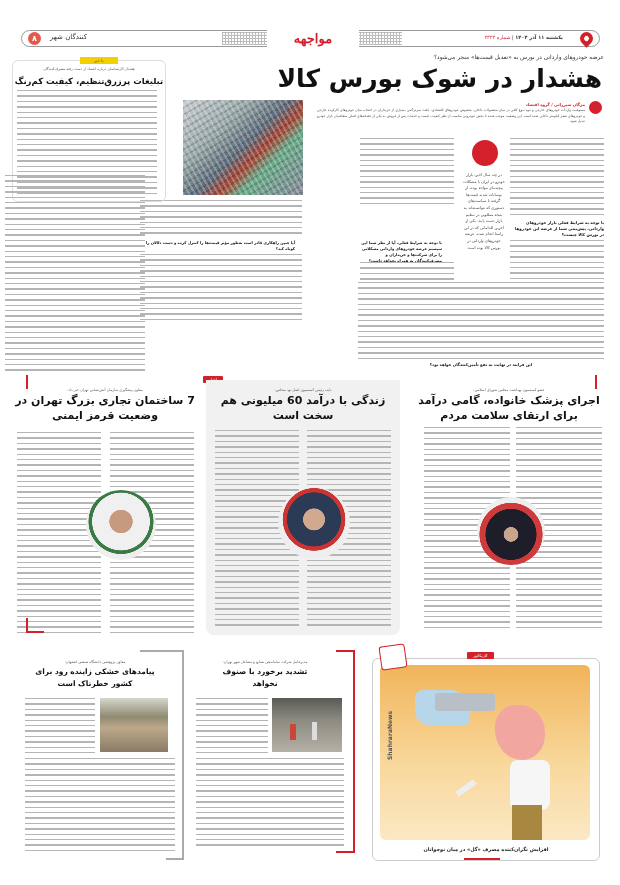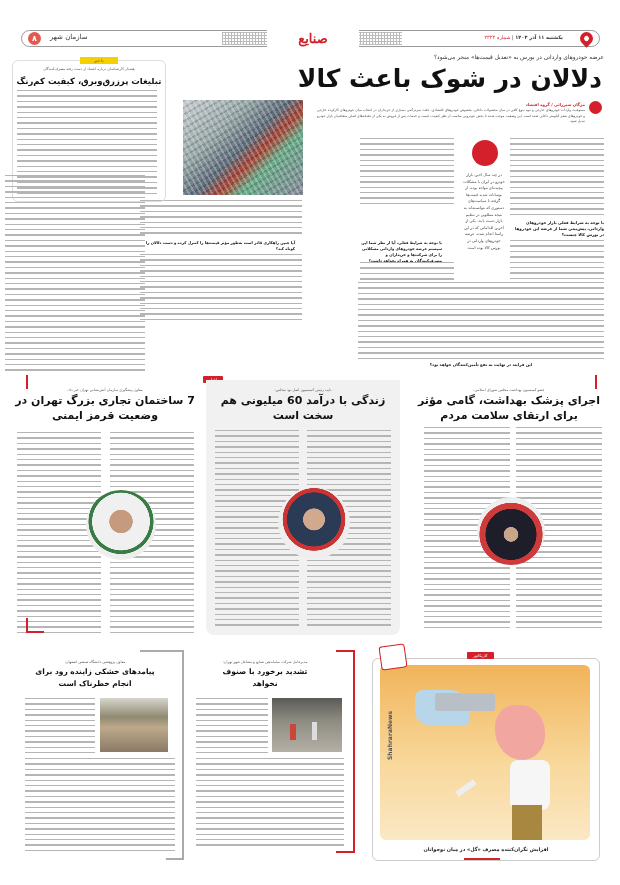--- a/index.html
+++ b/index.html
@@ -24,29 +24,29 @@
 .photo{background:#888;overflow:hidden}
 .circle{border-radius:50%;overflow:hidden}
 .box{border:1px solid #ccc;border-radius:6px}
 .lines{background-image:repeating-linear-gradient(180deg,#b5b5b5 0 1.4px,transparent 1.4px 5.4px)}
 </style>
 </head>
 <body>
 
 <div class="abs hdr">
   <div class="hatch"></div>
-  <div class="logo-c">صنایع</div>
+  <div class="logo-c">مواجهه</div>
   <div class="pin"></div>
   <div class="date"><b>یکشنبه ۱۱ آذر ۱۴۰۴</b> | <span>شماره ۲۳۲۴</span></div>
   <div class="pgnum">۸</div>
-  <div class="sect">سازمان شهر</div>
+  <div class="sect">کنندگان شهر</div>
 </div>
 
 <div class="abs kicker" style="right:16px;top:54px;width:300px;font-size:5.8px">عرضه خودروهای وارداتی در بورس به «تعدیل قیمت‌ها» منجر می‌شود؟</div>
-<div class="abs headline" style="right:18px;top:64px;font-size:25px;line-height:30px">دلالان در شوک باعث کالا</div>
+<div class="abs headline" style="right:18px;top:64px;font-size:25px;line-height:30px">هشدار در شوک بورس کالا</div>
 
 <div class="abs" style="right:18px;top:101px;width:13px;height:13px;border-radius:50%;background:#d4202a"></div>
 <div class="abs" style="right:35px;top:102px;font-size:4px;color:#d4202a;font-weight:bold">مژگان سیرزائی / گروه اقتصاد</div>
 <div class="abs txt" style="right:35px;top:108px;width:268px;height:23px;color:#444;line-height:5.6px">ممنوعیت واردات خودروهای خارجی و نبود تنوع کافی در میان محصولات داخلی، بخصوص خودروهای اقتصادی، باعث سردرگمی بسیاری از خریداران در انتخاب میان خودروهای کارکرده خارجی و خودروهای صفر کیلومتر داخلی شده است. این وضعیت موجب شده تا بخش خودرویی مناسب از نظر کیفیت، قیمت و خدمات پس از فروش به یکی از دغدغه‌های اصلی متقاضیان بازار خودرو تبدیل شود.</div>
 
 <div class="abs lines" style="right:16px;top:138px;width:94px;height:80px"></div>
 <div class="abs q" style="right:16px;top:220px;width:94px">با توجه به شرایط فعلی بازار خودروهای وارداتی، پیش‌بینی شما از عرضه این خودروها در بورس کالا چیست؟</div>
 <div class="abs lines" style="right:16px;top:240px;width:94px;height:40px"></div>
 
 <div class="abs" style="right:122px;top:140px;width:26px;height:26px;border-radius:50%;background:#d4202a"></div>
@@ -62,31 +62,31 @@
 <div class="abs photo" style="left:183px;top:100px;width:120px;height:95px;background:linear-gradient(135deg,#c9ccd0 0%,#9aa 30%,#5d6b7a 50%,#a43 60%,#6a8 70%,#889 100%)">
   <div style="position:absolute;inset:0;background-image:repeating-linear-gradient(60deg,rgba(255,255,255,.25) 0 2px,transparent 2px 5px),repeating-linear-gradient(150deg,rgba(0,0,0,.15) 0 2px,transparent 2px 6px)"></div>
 </div>
 <div class="abs lines" style="left:140px;top:200px;width:162px;height:34px"></div>
 <div class="abs q" style="left:145px;top:240px;width:150px;font-size:3.8px">آیا چنین راهکاری قادر است به‌طور مؤثر قیمت‌ها را کنترل کرده و دست دلالان را کوتاه کند؟</div>
 <div class="abs lines" style="left:140px;top:254px;width:162px;height:66px"></div>
 
 <div class="abs box" style="left:12px;top:60px;width:154px;height:142px;border-color:#ddd"></div>
 <div class="abs yel" style="left:80px;top:57px">با خبر</div>
 <div class="abs kicker" style="left:14px;top:67px;width:150px;text-align:center;font-size:3.6px;color:#555">هشدار کارشناسان درباره اعتماد از دست رفته مصرف‌کنندگان</div>
-<div class="abs headline" style="left:14px;top:76px;width:150px;text-align:center;font-size:8.5px">تبلیغات پرزرق‌وبرق، کیفیت کم‌رنگ</div>
+<div class="abs headline" style="left:14px;top:76px;width:150px;text-align:center;font-size:8.5px">تبلیغات پرزرق‌تنظیم، کیفیت کم‌رنگ</div>
 <div class="abs lines" style="left:17px;top:90px;width:140px;height:108px"></div>
 <div class="abs lines" style="left:5px;top:175px;width:140px;height:200px"></div>
 
 <div class="abs" style="left:26px;top:375px;width:2px;height:14px;background:#d4202a"></div>
 <div class="abs" style="right:23px;top:375px;width:2px;height:14px;background:#d4202a"></div>
 
 <div class="abs redlabel" style="left:203px;top:376px">اخبار</div>
 
 <div class="abs kicker" style="right:16px;top:388px;width:190px;text-align:center;font-size:3.6px;color:#555">عضو کمیسیون بهداشت مجلس شورای اسلامی:</div>
-<div class="abs headline" style="right:16px;top:393px;width:190px;text-align:center;font-size:11px;line-height:15px">اجرای پزشک بهداشت، گامی مؤثر برای ارتقای سلامت مردم</div>
+<div class="abs headline" style="right:16px;top:393px;width:190px;text-align:center;font-size:11px;line-height:15px">اجرای پزشک خانواده، گامی درآمد برای ارتقای سلامت مردم</div>
 <div class="abs lines" style="right:18px;top:427px;width:86px;height:205px"></div>
 <div class="abs lines" style="right:110px;top:427px;width:86px;height:205px"></div>
 <div class="abs circle" style="right:75px;top:497px;width:68px;height:68px;background:radial-gradient(circle at 50% 55%,#c9a58a 0 14%,#1e1e2a 15% 50%,#cf3a3a 51% 62%,#eee 63%)"></div>
 
 <div class="abs" style="left:206px;top:380px;width:194px;height:255px;background:#f1f1f1;border-radius:0 0 8px 8px"></div>
 <div class="abs kicker" style="left:206px;top:388px;width:194px;text-align:center;font-size:3.6px;color:#555">نایب رئیس کمیسیون اصل نود مجلس:</div>
 <div class="abs headline" style="left:215px;top:393px;width:176px;text-align:center;font-size:11px;line-height:15px">زندگی با درآمد 60 میلیونی هم سخت است</div>
 <div class="abs lines" style="left:307px;top:430px;width:84px;height:200px"></div>
 <div class="abs lines" style="left:215px;top:430px;width:84px;height:200px"></div>
 <div class="abs circle" style="left:278px;top:487px;width:72px;height:72px;background:radial-gradient(circle at 50% 45%,#d1a98f 0 20%,#2c3b55 21% 50%,#c33 51% 58%,#eee 59%)"></div>
@@ -124,16 +124,16 @@
   <div style="position:absolute;left:18px;top:26px;width:6px;height:16px;background:#c8473a"></div>
   <div style="position:absolute;left:40px;top:24px;width:5px;height:18px;background:#ddd"></div>
 </div>
 <div class="abs lines" style="left:196px;top:698px;width:72px;height:56px"></div>
 <div class="abs lines" style="left:196px;top:758px;width:148px;height:92px"></div>
 
 <div class="abs" style="left:182px;top:650px;width:2px;height:210px;background:#aaa"></div>
 <div class="abs" style="left:166px;top:858px;width:18px;height:2px;background:#aaa"></div>
 <div class="abs" style="left:140px;top:650px;width:44px;height:2px;background:#aaa"></div>
 <div class="abs kicker" style="left:20px;top:660px;width:150px;text-align:center;font-size:3.6px;color:#555">معاون پژوهشی دانشگاه صنعتی اصفهان:</div>
-<div class="abs headline" style="left:30px;top:666px;width:130px;text-align:center;font-size:7.5px;line-height:12px">پیامدهای خشکی زاینده رود برای انجام خطرناک است</div>
+<div class="abs headline" style="left:30px;top:666px;width:130px;text-align:center;font-size:7.5px;line-height:12px">پیامدهای خشکی زاینده رود برای کشور خطرناک است</div>
 <div class="abs photo" style="left:100px;top:698px;width:68px;height:54px;background:linear-gradient(180deg,#d6d6cc 0%,#8f8a72 35%,#bda98a 55%,#8a7a66 100%)"></div>
 <div class="abs lines" style="left:25px;top:698px;width:70px;height:56px"></div>
 <div class="abs lines" style="left:25px;top:758px;width:150px;height:96px"></div>
 
 </body></html>

